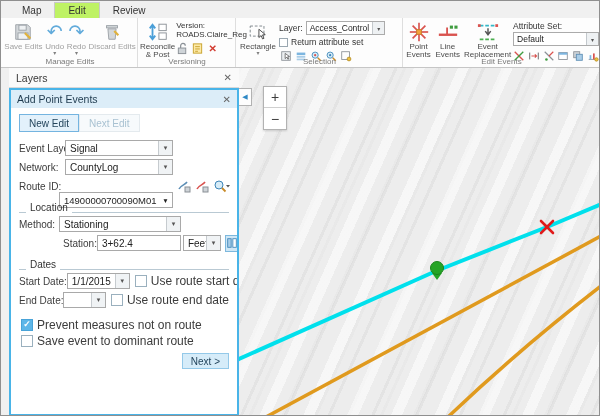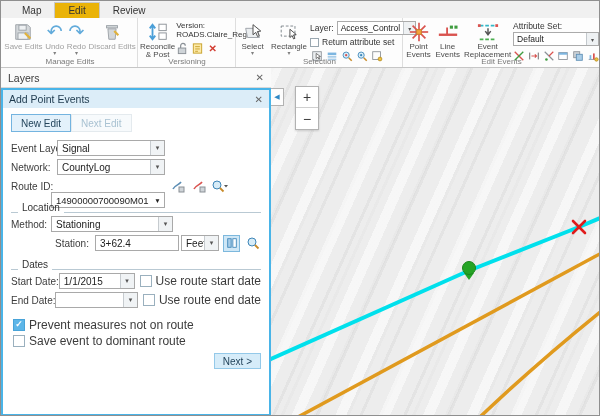--- a/index.html
+++ b/index.html
@@ -2,21 +2,21 @@
 <html><head>
 <meta charset="utf-8">
 <style>
   html,body{margin:0;padding:0;background:#e8e8e8;font-family:"Liberation Sans",sans-serif;}
   *{box-sizing:border-box;}
   .app{position:relative;width:600px;height:416px;background:#f0f0f0;border:1px solid #8f8f8f;overflow:hidden;}
 
   
   .tabbar{height:17px;background:#f0f0f0;display:flex;align-items:flex-end;padding-left:8px;}
   .tab{font-size:10px;color:#333;padding:2px 13px 2px;margin-top:2px;cursor:default;}
-  .tab.active{background:#eab308;border:1px solid #c9c9c9;border-bottom:none;}
+  .tab.active{background:#bef264;border:1px solid #c9c9c9;border-bottom:none;}
 
   
   .ribbon{position:relative;height:50px;background:#fdfdfd;border-bottom:1px solid #c6c6c6;}
   .rgroup{position:absolute;top:0;height:100%;border-right:1px solid #dedede;}
   .rgroup .glabel{position:absolute;bottom:0;left:0;right:0;text-align:center;font-size:8px;color:#7a7a7a;line-height:10px;white-space:nowrap;}
   .gflex{display:flex;align-items:flex-start;padding-top:2px;}
   .bigbtn{display:flex;flex-direction:column;align-items:center;padding:1px 1px 0;}
   .bigbtn .ic{height:22px;display:flex;align-items:center;justify-content:center;}
   .bigbtn .lbl{font-size:8px;color:#4a4a4a;line-height:1.05;text-align:center;white-space:nowrap;}
   .bigbtn .lbl.two{white-space:normal;width:100%;}
@@ -27,21 +27,21 @@
   .minirow{display:flex;gap:2px;align-items:center;}
   .rsel{display:flex;align-items:center;border:1px solid #ababab;background:#fff;height:14px;}
   .rsel .v{flex:1;font-size:8.5px;color:#222;padding:0 3px;white-space:nowrap;overflow:hidden;}
   .rsel .b{width:12px;height:100%;background:#eef1f3;border-left:1px solid #c3c8cc;font-size:6px;color:#555;display:flex;align-items:center;justify-content:center;}
   .rcb{width:9px;height:9px;border:1px solid #9aa7b0;background:#fff;}
   .rlabel{font-size:8.5px;color:#333;white-space:nowrap;}
   .redx{color:#d23b30;font-size:10px;font-weight:bold;}
 
   
   .content{display:flex;height:348px;}
-  .leftcol{width:270px;display:flex;flex-direction:column;background:#f0f0f0;}
+  .leftcol{width:238px;display:flex;flex-direction:column;background:#f0f0f0;padding-left:8px;}
   .layers-pane{height:20px;background:#fafafa;border-bottom:1px solid #d8d8d8;display:flex;align-items:center;padding:0 7px;}
   .layers-pane .t{flex:1;font-size:10.5px;color:#3a3a3a;}
   .paneclose{font-size:10px;color:#666;cursor:default;}
   .ape{flex:1;border:2px solid #49b4e8;background:#fff;display:flex;flex-direction:column;overflow:hidden;}
   .ape-h{height:18px;background:#dcedf8;display:flex;align-items:center;padding:0 6px;flex:0 0 auto;}
   .ape-h .t{flex:1;font-size:10.5px;color:#1e3a4e;}
   .ape-b{flex:1;position:relative;font-size:10px;color:#333;}
 
   .btnrow{display:flex;gap:0;margin:6px 8px 0;}
   .btn{height:18px;display:inline-flex;align-items:center;padding:0 9px;font-size:10px;}
@@ -161,30 +161,20 @@
             </span>
             <span class="mini redx">✕</span>
           </span>
         </div>
       </div>
       <div class="glabel">Versioning</div>
     </div>
 
     <div class="rgroup" style="left:236px;width:166px;">
       <div class="gflex">
-        <div class="bigbtn" style="width:31px;">
-          <span class="ic">
-            <svg width="22" height="22" viewBox="0 0 24 24">
-                <path d="M4 8h13l2 10H6z" fill="#eceff1" stroke="#9aa0a6"></path>
-                <path d="M12 4v11l3-2.6 2 4.6 1.8-.9-2-4.6 3.7-.5z" fill="#fff" stroke="#444" stroke-width="1"></path>
-              </svg>
-          </span>
-          <span class="lbl">Select</span>
-          <span class="caret">▾</span>
-        </div>
         <div class="bigbtn" style="width:42px;">
           <span class="ic">
             <svg width="22" height="22" viewBox="0 0 24 24">
                 <rect x="3.5" y="5.5" width="15" height="11" fill="none" stroke="#7a8288" stroke-dasharray="3 2"></rect>
                 <path d="M13 9v9l2.4-2.1 1.6 3.7 1.5-.7-1.6-3.7 3-.4z" fill="#fff" stroke="#444" stroke-width="1"></path>
               </svg>
           </span>
           <span class="lbl">Rectangle</span>
           <span class="caret">▾</span>
         </div>

